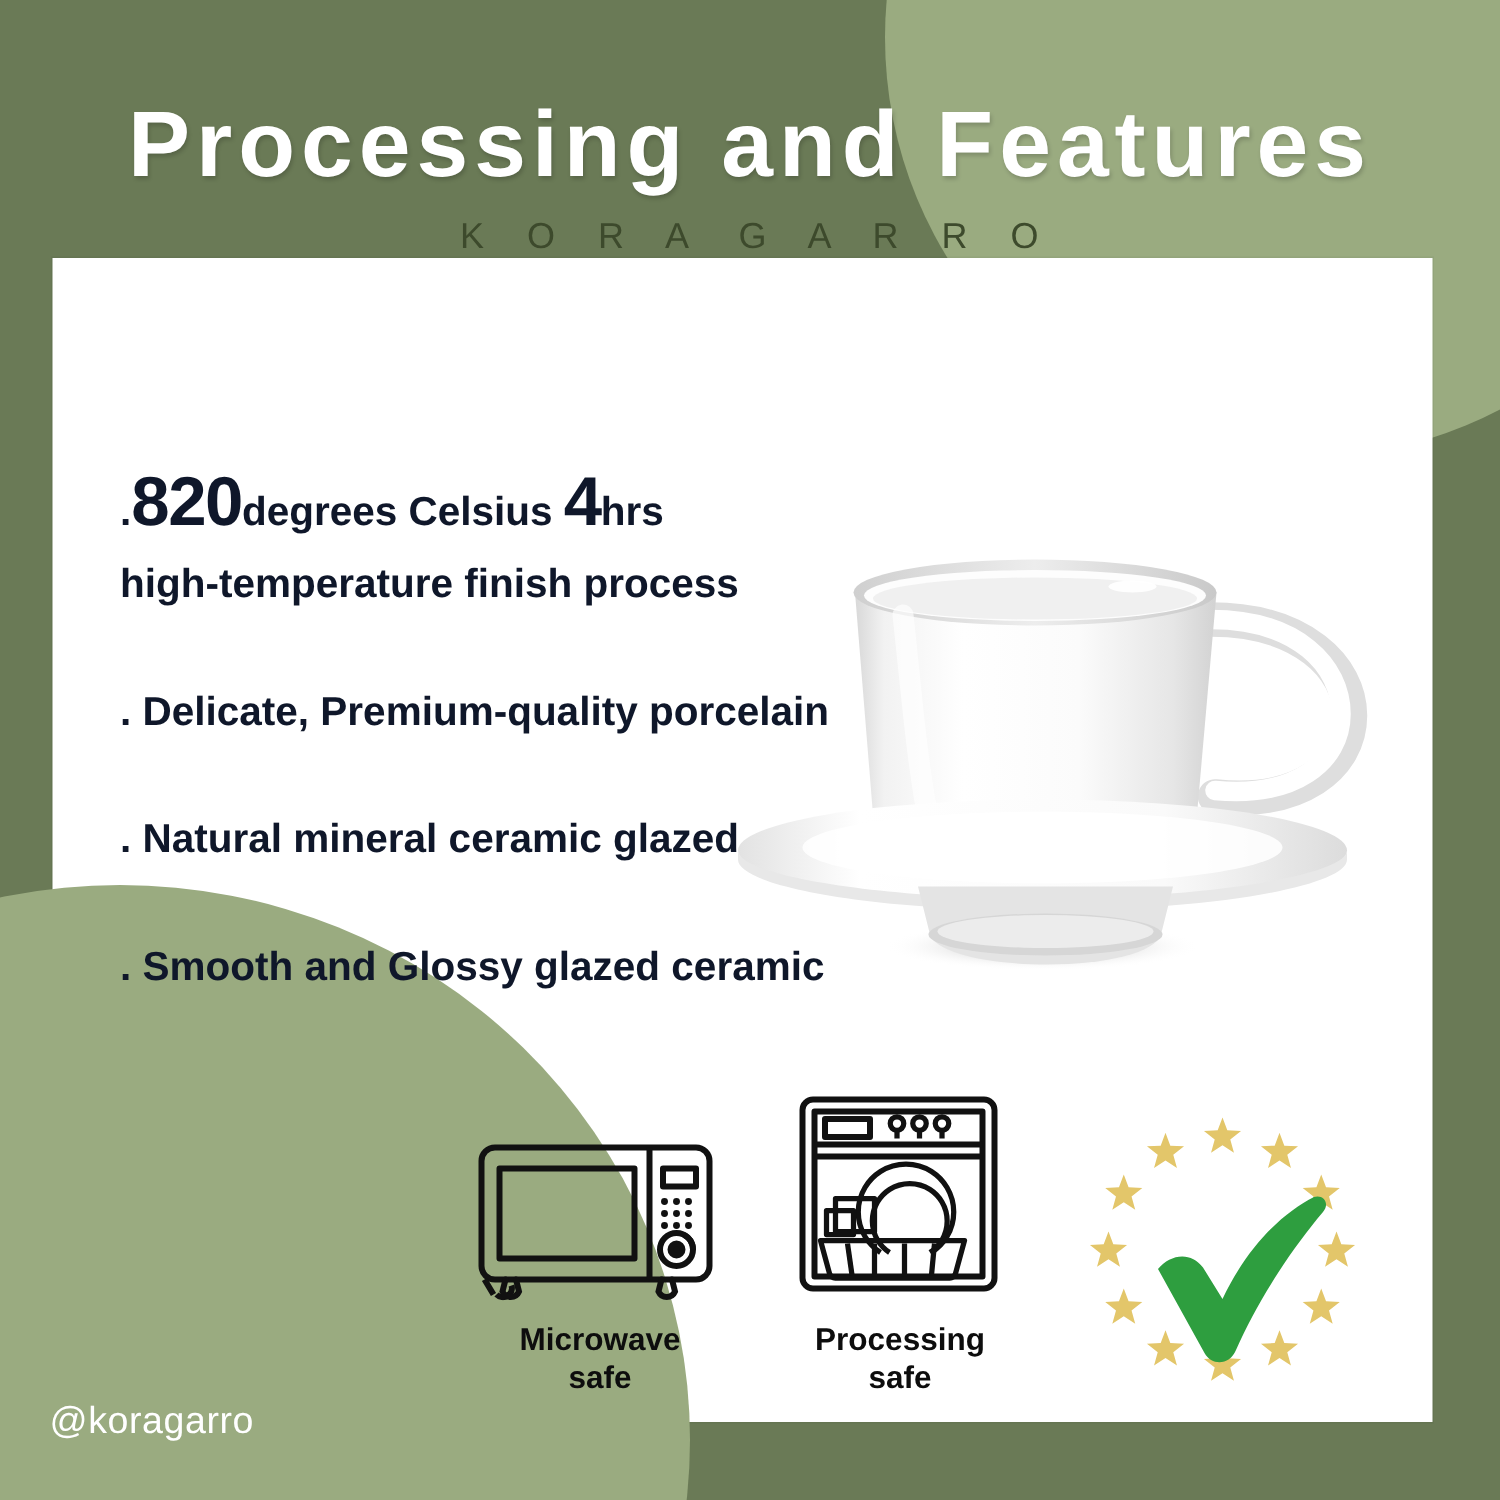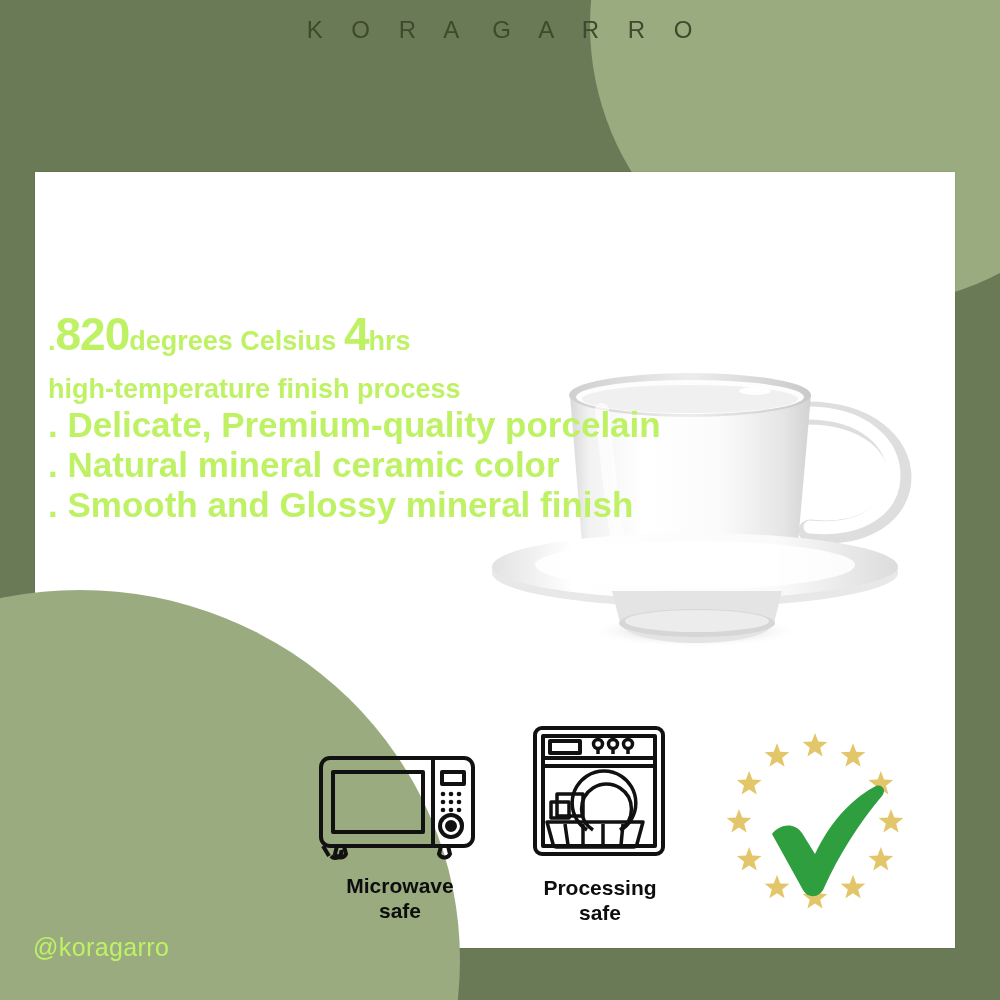--- a/index.html
+++ b/index.html
@@ -57,78 +57,79 @@
     font-size:24px;
     letter-spacing:11px;
     padding-top:16px;
     padding-left:10px;
   }
   .subtitle .gap { display:inline-block; width:22px; }
 
   
   .features {
     position:absolute;
-    left:48px; top:310px; width:520px;
+    left:80px; top:310px; width:520px;
     z-index:6;
-    color:#bef264;
+    color:#0f172a;
   }
   .feat-line1 {
     font-size:27px; font-weight:bold; line-height:1.05;
     white-space:nowrap;
   }
   .feat-line1 .big { font-size:46px; font-weight:bold; letter-spacing:-1px; }
   .feat-line1 .dot { font-size:27px; }
   .feat-line2 {
     font-size:27px; font-weight:bold; margin-top:16px;
   }
   .feat-item {
-    font-size:35px; font-weight:bold; 
+    font-size:27px; font-weight:bold; margin-top:54px;
     white-space:nowrap;
   }
 
   
   .cup-wrap {
     position:absolute; left:470px; top:355px;
     width:470px; height:300px; z-index:5;
   }
 
   
   .icon-row {
     position:absolute; left:300px; top:722px;
     width:640px; height:210px; z-index:6;
-    display:flex; align-items:flex-start;
+    display:flex; align-items:flex-end;
   }
   .icon-cell { width:200px; text-align:center; }
   .icon-cell.mw { padding-top:28px; }
   .icon-cell.dw { padding-top:0px; }
   .icon-label {
     font-size:21px; font-weight:bold; color:#0d0d0d;
     line-height:1.18; margin-top:10px;
   }
   .eu-cell { width:220px; padding-top:8px; padding-left:20px; }
 
   
   .watermark {
     position:absolute; left:33px; bottom:38px;
-    font-size:25px; color:#bef264; z-index:7;
+    font-size:25px; color:#ffffff; z-index:7;
     letter-spacing:0.4px;
   }
 </style>
 </head>
 <body>
 
 <div id="poster">
 
   <div class="blob-tr"></div>
 
   <div class="card"></div>
 
   <div class="blob-bl"></div>
 
   <div class="header">
+    <div class="title">Processing and Features</div>
     <div class="subtitle">
       <span>K O R A</span><span class="gap"></span><span>G A R R O</span>
     </div>
   </div>
 
   <div class="cup-wrap">
     <svg width="470" height="300" viewBox="0 0 470 300">
       <defs>
         <linearGradient id="cupBody" x1="0" y1="0" x2="1" y2="0">
           <stop offset="0%" stop-color="#d8d8d8"></stop>
@@ -182,22 +183,22 @@
     </svg>
   </div>
 
   <div class="features">
     <div class="feat-line1">
       <span class="dot">.</span><span class="big">820</span><span>degrees Celsius</span>&nbsp;<span class="big">4</span><span>hrs</span>
     </div>
     <div class="feat-line2">high-temperature finish process</div>
 
     <div class="feat-item">. Delicate, Premium-quality porcelain</div>
-    <div class="feat-item">. Natural mineral ceramic color</div>
-    <div class="feat-item">. Smooth and Glossy mineral finish</div>
+    <div class="feat-item">. Natural mineral ceramic glazed</div>
+    <div class="feat-item">. Smooth and Glossy glazed ceramic</div>
   </div>
 
   <div class="icon-row">
 
     <div class="icon-cell mw">
       <svg width="170" height="110" viewBox="0 0 170 110">
         <g fill="none" stroke="#111111" stroke-width="4" stroke-linejoin="round">
           <rect x="6" y="8" width="152" height="88" rx="9"></rect>
           <line x1="118" y1="8" x2="118" y2="96"></line>
           <rect x="18" y="22" width="90" height="60"></rect>

